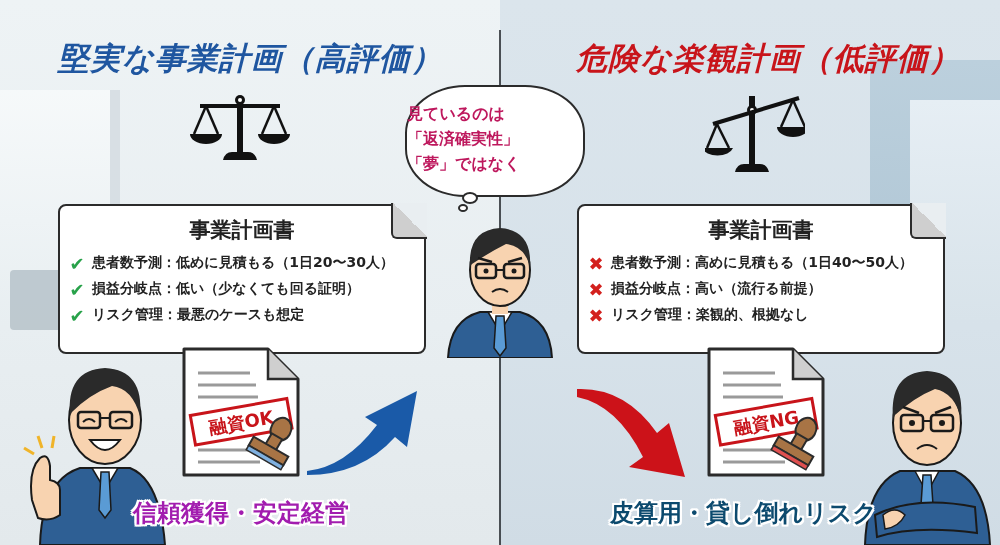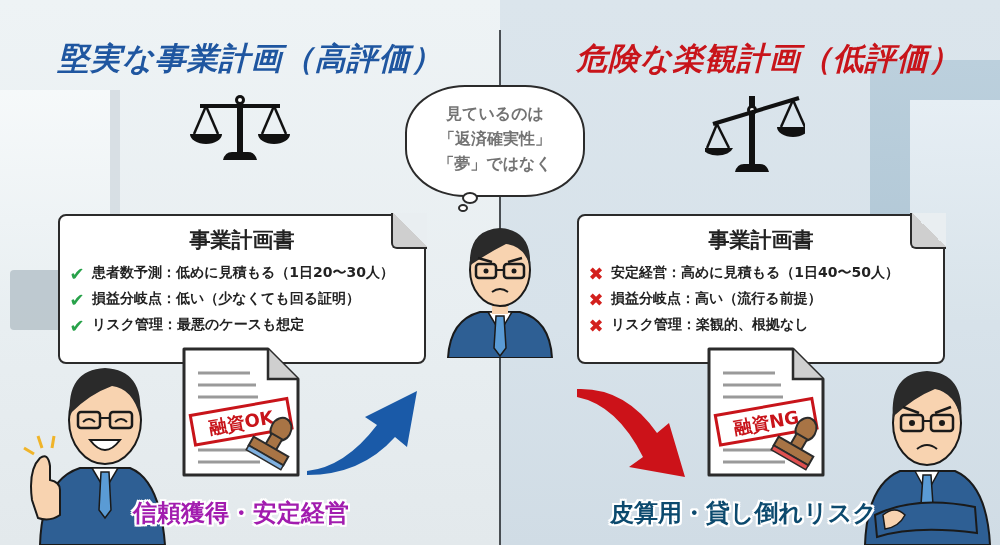--- a/index.html
+++ b/index.html
@@ -19,33 +19,33 @@
   .wall-r2 { right: 0; top: 100px; width: 90px; height: 220px; background: linear-gradient(180deg,#e6eef4,#d8e3ea); }
 
   .title { position: absolute; top: 38px; font-size: 31px; font-weight: bold; letter-spacing: 1px; white-space: nowrap; font-style: italic; }
   .title-left { left: 58px; color: #1f56a0; }
   .title-right { left: 556px; color: #c8141a; margin-left: 20px; }
 
   .scale { position: absolute; }
   .scale-left { left: 190px; top: 90px; }
   .scale-right { left: 705px; top: 90px; }
 
-  .doc { position: absolute; top: 214px; width: 368px; height: 150px; background: #fff; border: 2.5px solid #2b2b2b; border-radius: 8px; }
+  .doc { position: absolute; top: 204px; width: 368px; height: 150px; background: #fff; border: 2.5px solid #2b2b2b; border-radius: 8px; }
   .doc-left { left: 58px; }
   .doc-right { left: 577px; }
   .doc .fold { position: absolute; right: -3px; top: -3px; width: 36px; height: 36px; background: linear-gradient(225deg, #e9eef1 50%, #cfcfcf 50%); border-left: 2.5px solid #2b2b2b; border-bottom: 2.5px solid #2b2b2b; border-bottom-left-radius: 6px; }
   .doc-title { text-align: center; font-size: 21px; font-weight: bold; color: #222; margin-top: 10px; }
   .doc-list { list-style: none; margin-top: 6px; padding-left: 6px; }
   .doc-list li { display: flex; align-items: center; font-size: 14px; font-weight: bold; color: #222; height: 26px; white-space: nowrap; }
   .mark { width: 22px; font-size: 18px; font-weight: bold; margin-right: 4px; text-align: center; }
   .mark-ok { color: #28a24a; }
   .mark-ng { color: #d3201d; }
 
   .bubble { position: absolute; left: 405px; top: 85px; width: 180px; height: 112px; background: #fff; border: 2px solid #2b2b2b; border-radius: 60px / 48px; }
-  .bubble-text { position: absolute; left: 0; right: 0; top: 14px; text-align: center; font-size: 16px; font-weight: bold; line-height: 25px; color: #737373; }
+  .bubble-text { position: absolute; left: 0; right: 0; top: 14px; font-size: 16px; font-weight: bold; line-height: 25px; color: #be185d; }
   .puff { position: absolute; background: #fff; border: 2px solid #2b2b2b; border-radius: 50%; }
 
   .person { position: absolute; }
   .stamp-doc { position: absolute; }
   .caption { position: absolute; top: 497px; font-size: 24px; font-weight: bold; white-space: nowrap;
     text-shadow: -2px -2px 0 #fff, 2px -2px 0 #fff, -2px 2px 0 #fff, 2px 2px 0 #fff, 0 2px 0 #fff, 0 -2px 0 #fff, 2px 0 0 #fff, -2px 0 0 #fff; }
   .caption-left { left: 133px; color: #a21caf; }
   .caption-right { left: 610px; color: #0c4a6e; }
   .arrow { position: absolute; }
 </style>
@@ -113,21 +113,21 @@
       </li>
   </ul>
 </div>
 
 <div class="doc doc-right">
   <div class="fold"></div>
   <div class="doc-title">事業計画書</div>
   <ul class="doc-list">
     <li>
         <span class="mark mark-ng">✖</span>
-        <span>安定経営：高めに見積もる（1日40〜50人）</span>
+        <span>患者数予測：高めに見積もる（1日40〜50人）</span>
       </li>
     <li>
         <span class="mark mark-ng">✖</span>
         <span>損益分岐点：高い（流行る前提）</span>
       </li>
     <li>
         <span class="mark mark-ng">✖</span>
         <span>リスク管理：楽観的、根拠なし</span>
       </li>
   </ul>

